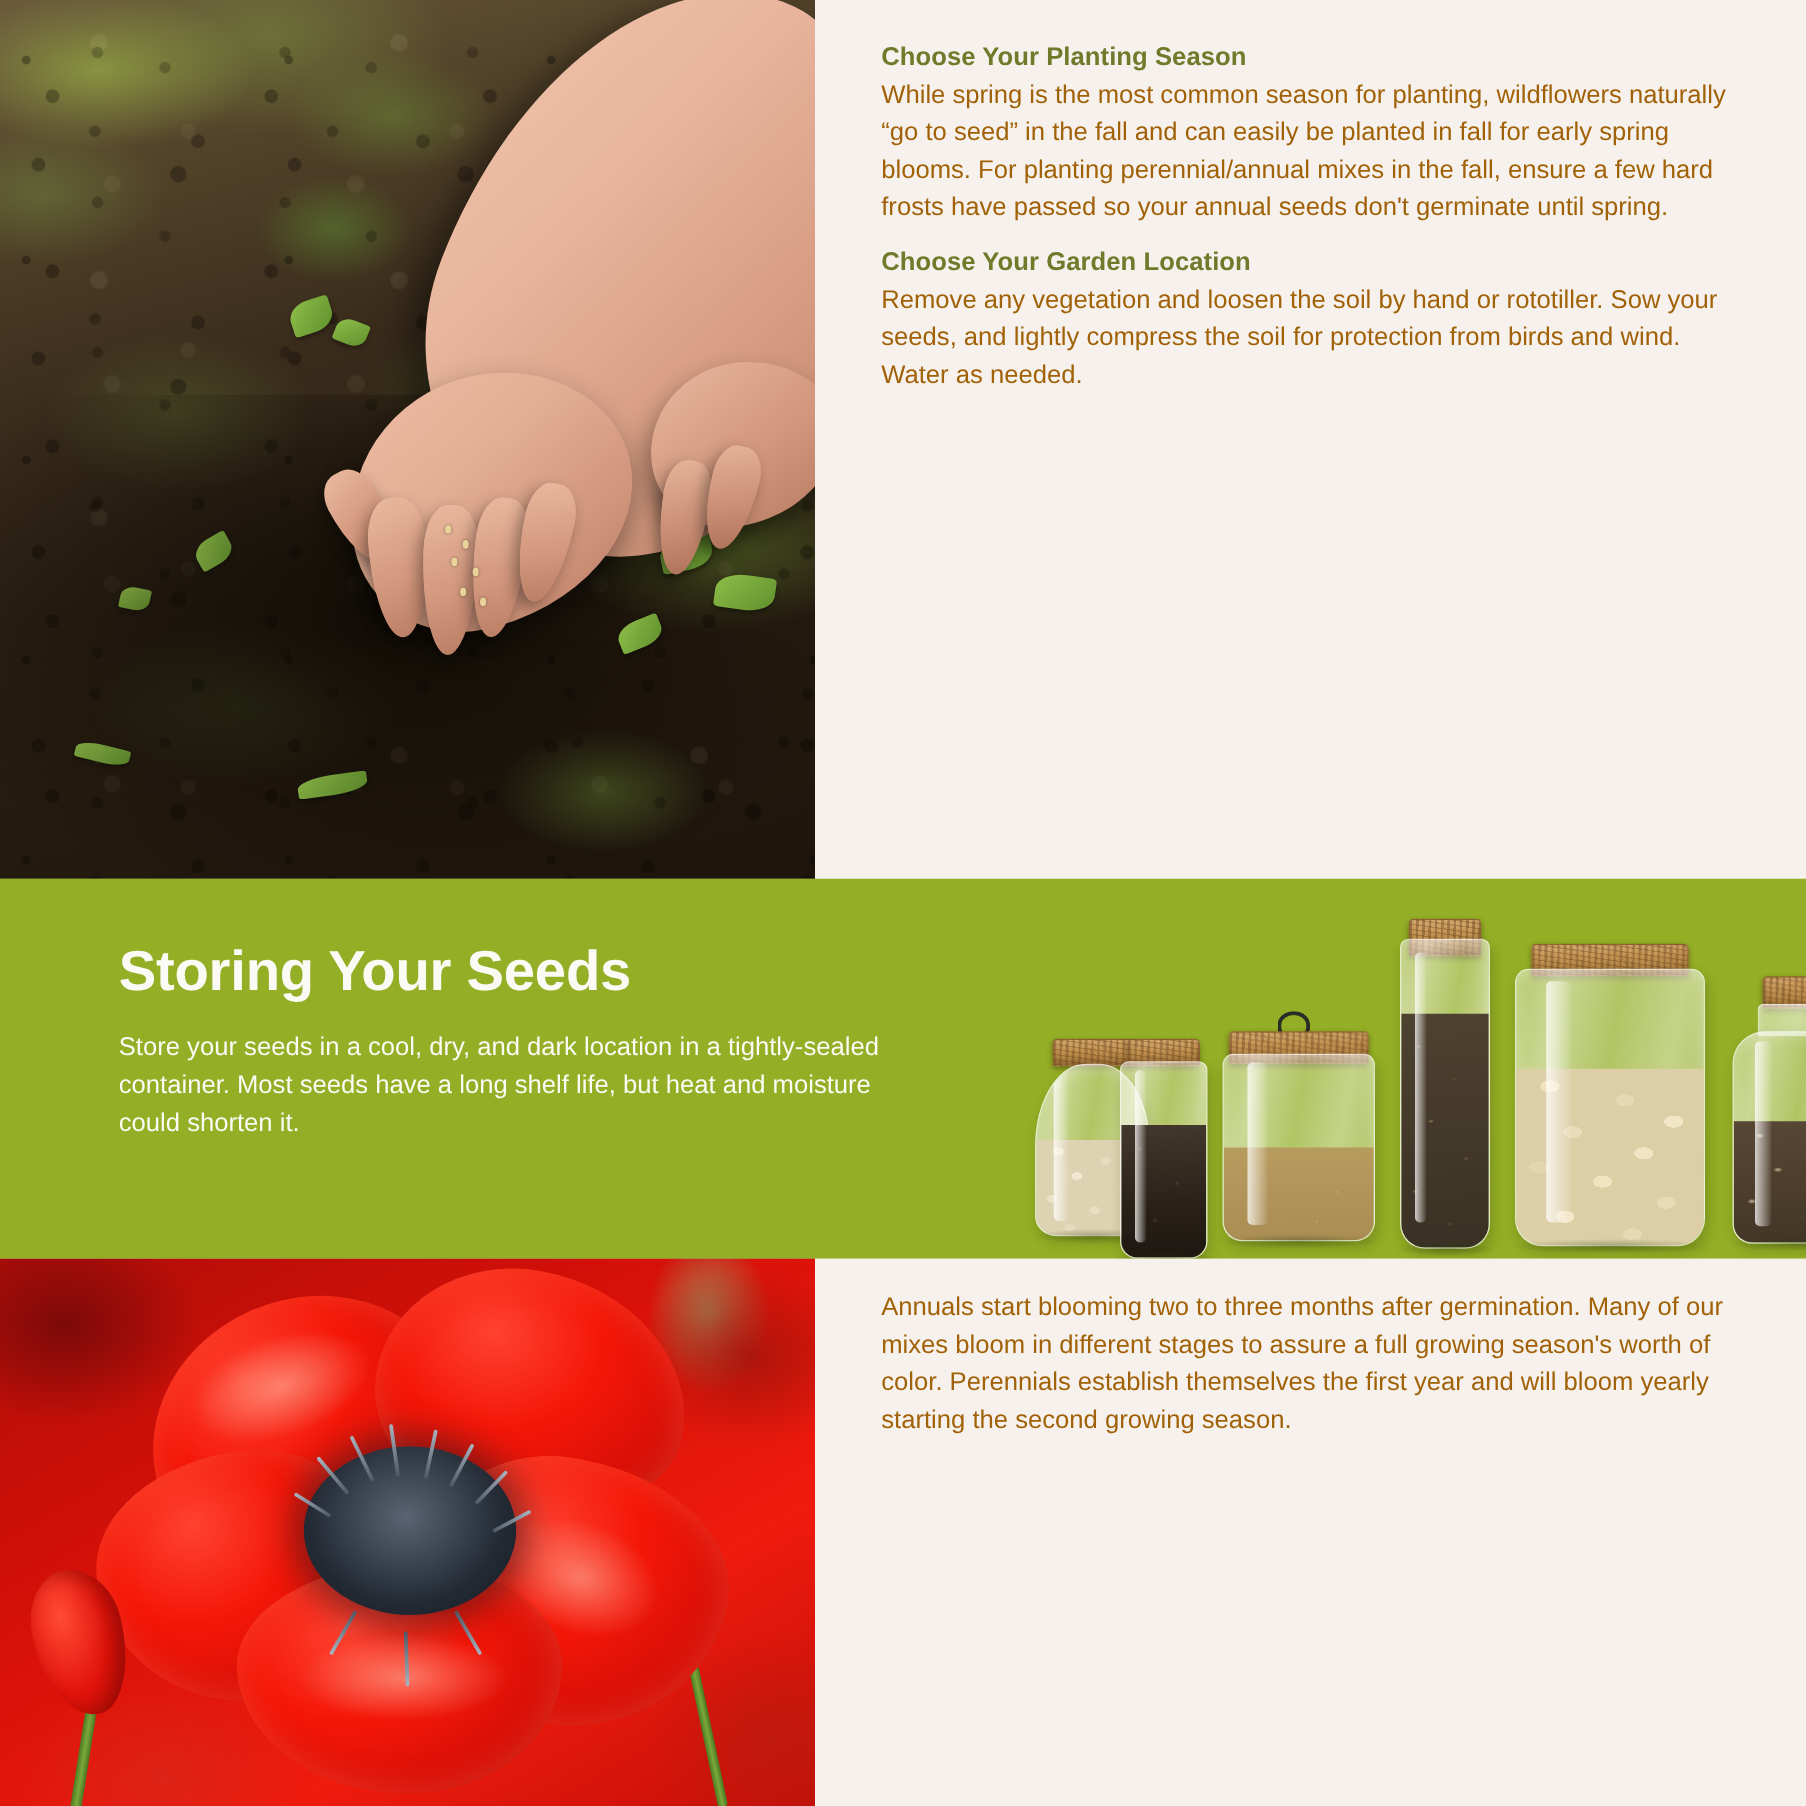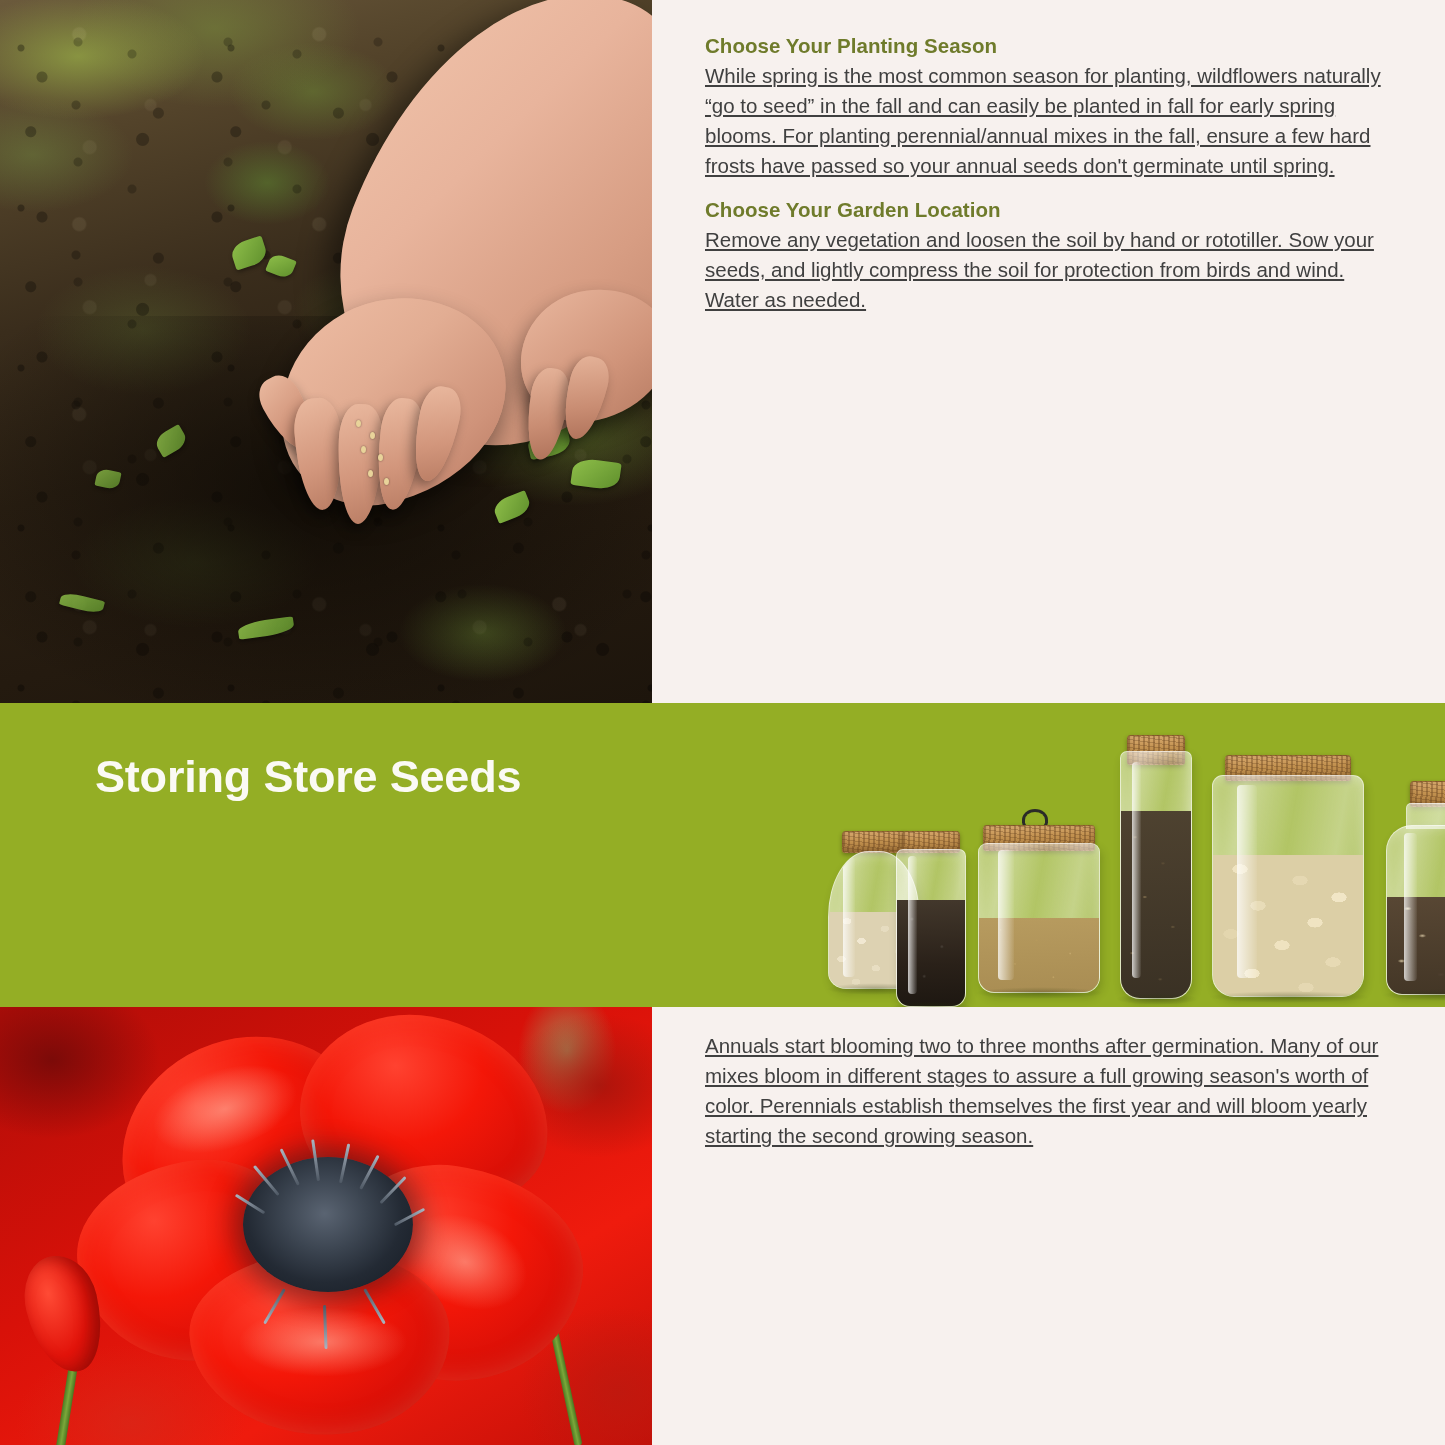--- a/index.html
+++ b/index.html
@@ -100,21 +100,21 @@
   .panel-top { width:793px; height:703px; background:#f7f1ee; padding:34px 62px 0 53px; }
   h1.title {
     font-size:50px; line-height:1.04; font-weight:bold; color:#3c4621;
     letter-spacing:-0.4px; margin-bottom:24px;
   }
   h3.sub {
     font-size:20.5px; font-weight:bold; color:#6f7b2b; line-height:1.2;
     margin-bottom:2px; letter-spacing:.05px;
   }
   p.body {
-    font-size:20.5px; line-height:1.47; color:#404040; margin-bottom:17px;text-decoration:underline;
+    font-size:20.5px; line-height:1.47; color:#a16207; margin-bottom:17px;
   }
   p.body.last { margin-bottom:0; }
 
   
   .band-green {
     position:absolute; left:0; top:703px; width:1445px; height:304px;
     background:#94ae25; overflow:hidden;
   }
   .band-inner { position:relative; width:100%; height:100%; padding:50px 0 0 95px; }
   h2.band-title {
@@ -313,21 +313,22 @@
       <p class="body">While spring is the most common season for planting, wildflowers naturally “go to seed” in the fall and can easily be planted in fall for early spring blooms. For planting perennial/annual mixes in the fall, ensure a few hard frosts have passed so your annual seeds don't germinate until spring.</p>
 
       <h3 class="sub">Choose Your Garden Location</h3>
 
       <p class="body last">Remove any vegetation and loosen the soil by hand or rototiller. Sow your seeds, and lightly compress the soil for protection from birds and wind. Water as needed.</p>
     </div>
   </div>
 
   <div class="band-green">
     <div class="band-inner">
-      <h2 class="band-title">Storing Store Seeds</h2>
+      <h2 class="band-title">Storing Your Seeds</h2>
+      <p class="band-body">Store your seeds in a cool, dry, and dark location in a tightly-sealed container. Most seeds have a long shelf life, but heat and moisture could shorten it.</p>
     </div>
 
     <div class="jars">
 
       <div class="jar" style="left:8px; bottom:18px; width:92px; height:138px;">
         <div class="cork" style="top:-20px; width:64px; height:22px;"></div>
         <div class="glass" style="border-radius:44% 44% 18px 18px / 48% 48% 16px 16px;">
           <div class="fill seed-beans" style="height:56%;"></div>
         </div>
       </div>

